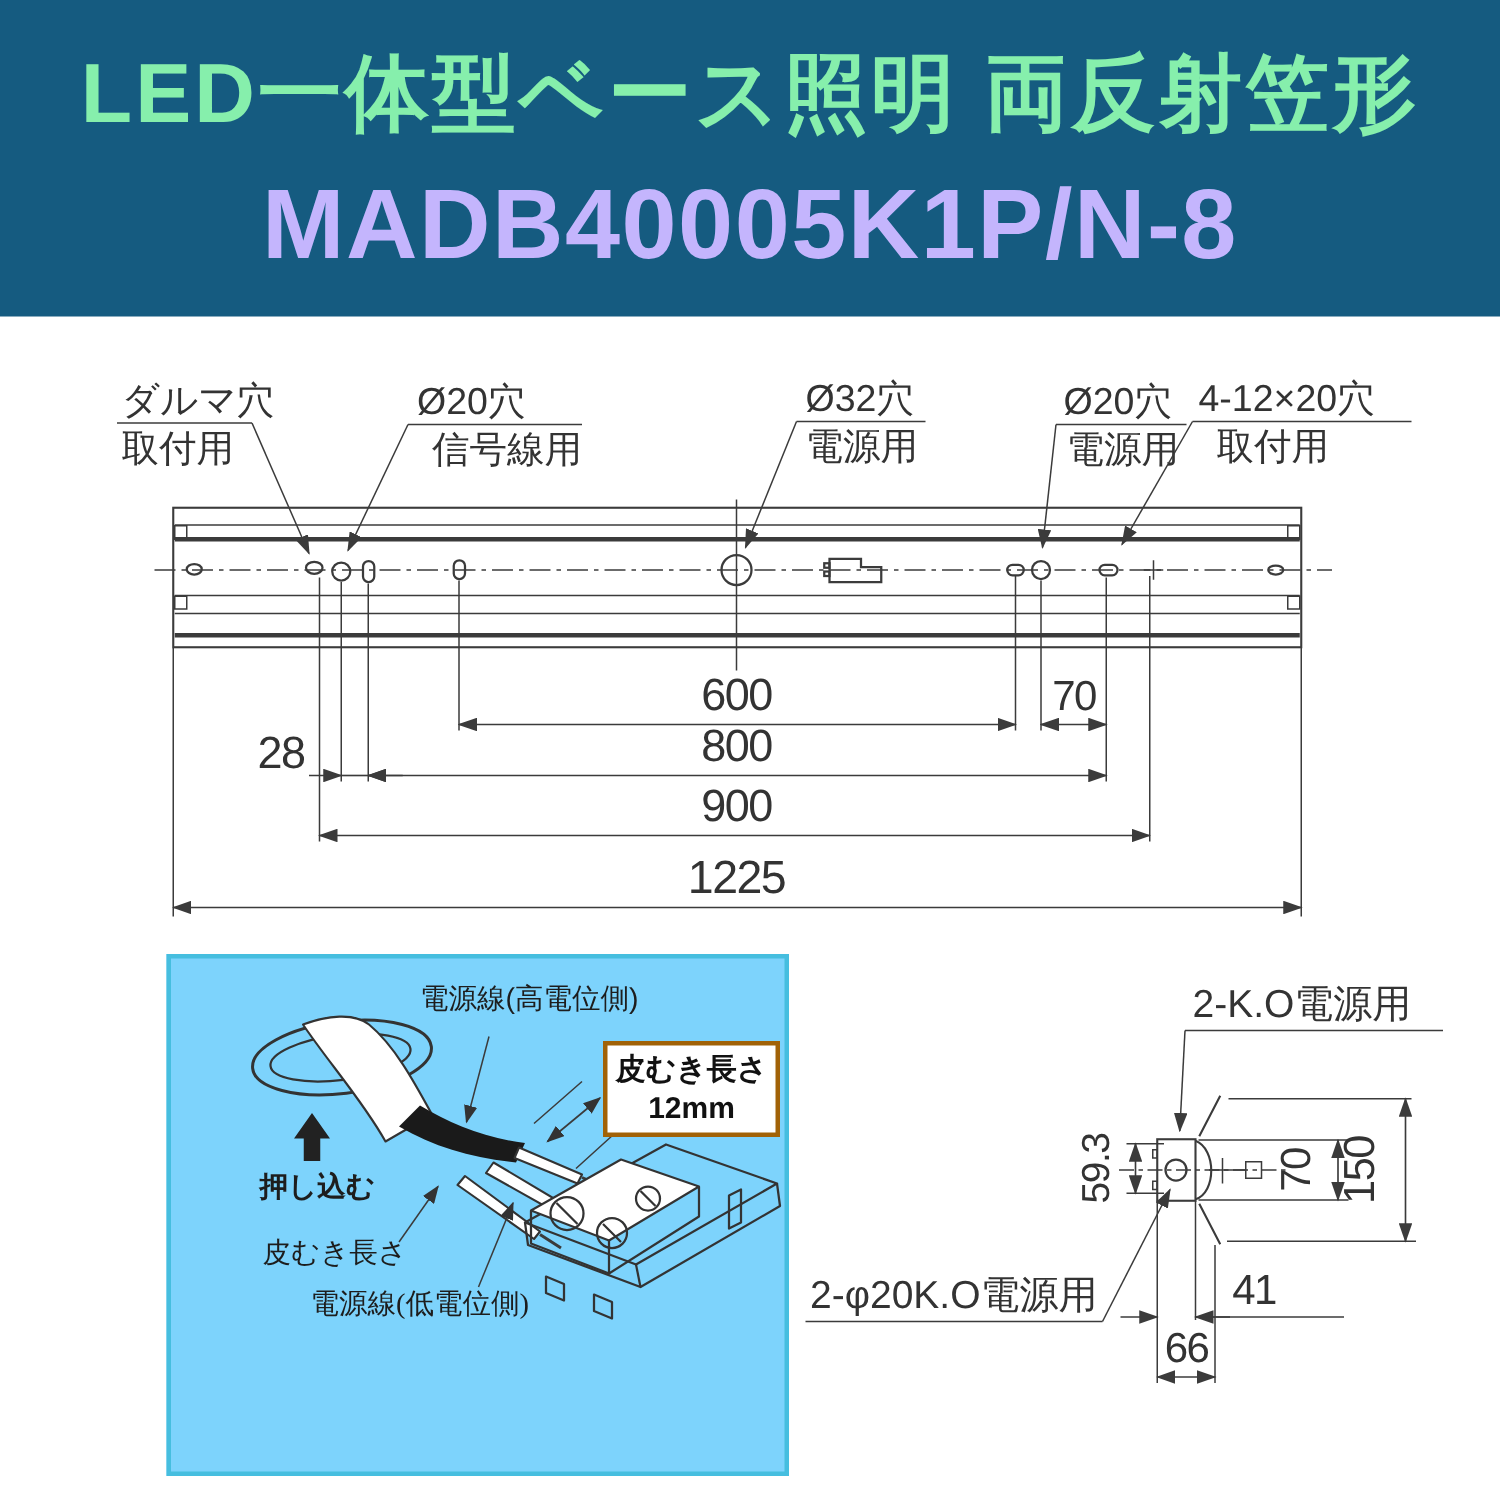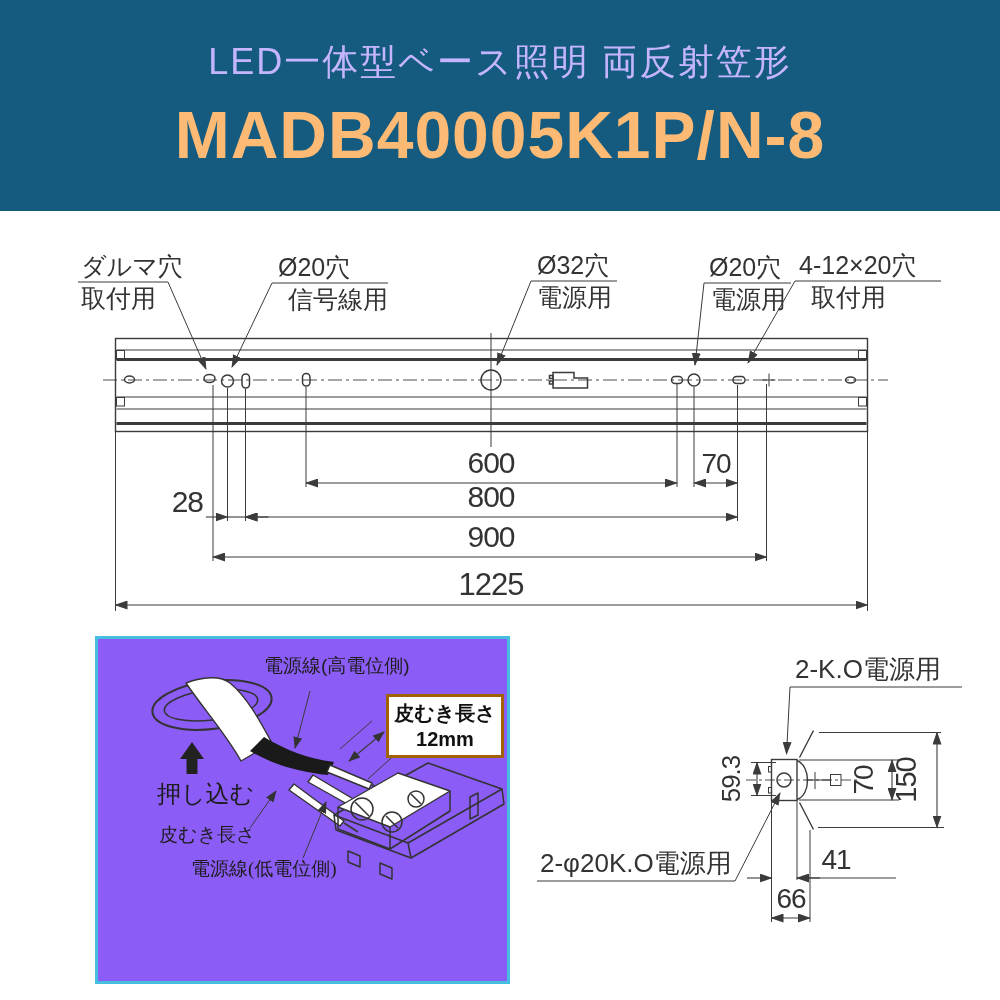--- a/index.html
+++ b/index.html
@@ -1,46 +1,46 @@
 <!DOCTYPE html>
 <html><head>
 <meta charset="utf-8">
 <style>
   html,body{margin:0;padding:0;background:#ffffff;}
   .page{position:relative;width:1000px;height:1000px;background:#ffffff;overflow:hidden;
         font-family:"Liberation Sans",sans-serif;}
   
   .hdr{position:absolute;left:0;top:0;width:1000px;height:211px;background:#155B80;
        display:flex;flex-direction:column;align-items:center;justify-content:center;gap:10px;}
-  .hdr .t1{color:#c4b5fd;font-size:36px;font-weight:400;letter-spacing:2px;white-space:nowrap;}
-  .hdr .t2{color:#fdba74;font-size:66px;font-weight:700;letter-spacing:1px;white-space:nowrap;}
+  .hdr .t1{color:#86efac;font-size:56px;font-weight:700;letter-spacing:2px;white-space:nowrap;}
+  .hdr .t2{color:#c4b5fd;font-size:66px;font-weight:700;letter-spacing:1px;white-space:nowrap;}
   
   svg{position:absolute;overflow:visible;}
   .ln{stroke:#3b3b3b;stroke-width:1.4;fill:none;}
   .thin{stroke:#3b3b3b;stroke-width:1;fill:none;}
   .thick{stroke:#3b3b3b;stroke-width:3;fill:none;}
   .dim{stroke:#3b3b3b;stroke-width:1.1;fill:none;}
   .cl{stroke:#3b3b3b;stroke-width:0.9;fill:none;stroke-dasharray:14 4 3 4;}
   .cl2{stroke:#3b3b3b;stroke-width:0.9;fill:none;stroke-dasharray:10 3 3 3;}
   .hole{stroke:#3b3b3b;stroke-width:1.5;fill:none;}
   text{fill:#333;font-family:"Liberation Sans",sans-serif;}
   .lbl{font-size:25px;font-weight:500;}
   .dnum{font-size:30px;letter-spacing:-1px;}
   .dnum28{font-size:28px;letter-spacing:-1px;}
   .ill{stroke:#333;stroke-width:1.5;fill:none;stroke-linejoin:round;}
   .illw{stroke:#333;stroke-width:1.4;fill:#ffffff;stroke-linejoin:round;}
   
-  .wirebox{position:absolute;left:95px;top:636px;width:409px;height:342px;
-           border:3px solid #46BEDF;background:#8b5cf6;}
+  .wirebox{position:absolute;left:111px;top:636px;width:409px;height:342px;
+           border:3px solid #46BEDF;background:#7dd3fc;}
   .wlabel{position:absolute;color:#1d1d1d;white-space:nowrap;}
   .lb-high{left:166px;top:14px;font-size:19px;font-weight:500;}
   .strip-box{position:absolute;left:288px;top:55px;width:112px;height:58px;border:3px solid #a16207;
              display:flex;flex-direction:column;align-items:center;justify-content:center;
              font-size:20px;font-weight:700;line-height:26px;color:#111;background:#fff;}
-  .lb-push{left:59px;top:139px;font-size:24px;font-weight:400;}
+  .lb-push{left:59px;top:139px;font-size:19px;font-weight:700;}
   .lb-earth{left:61px;top:183px;font-size:19px;font-weight:500;}
   .lb-low{left:93px;top:217px;font-size:19px;font-weight:500;font-family:Liberation Serif, serif;}
   .badge{position:absolute;left:59px;top:265px;width:302px;height:68px;border-radius:34px;
          background:#2AA9D2;color:#ffffff;font-size:39px;font-weight:500;letter-spacing:4px;
          display:flex;align-items:center;justify-content:center;white-space:nowrap;}
 </style>
 </head>
 <body>
 
 <div class="page">

